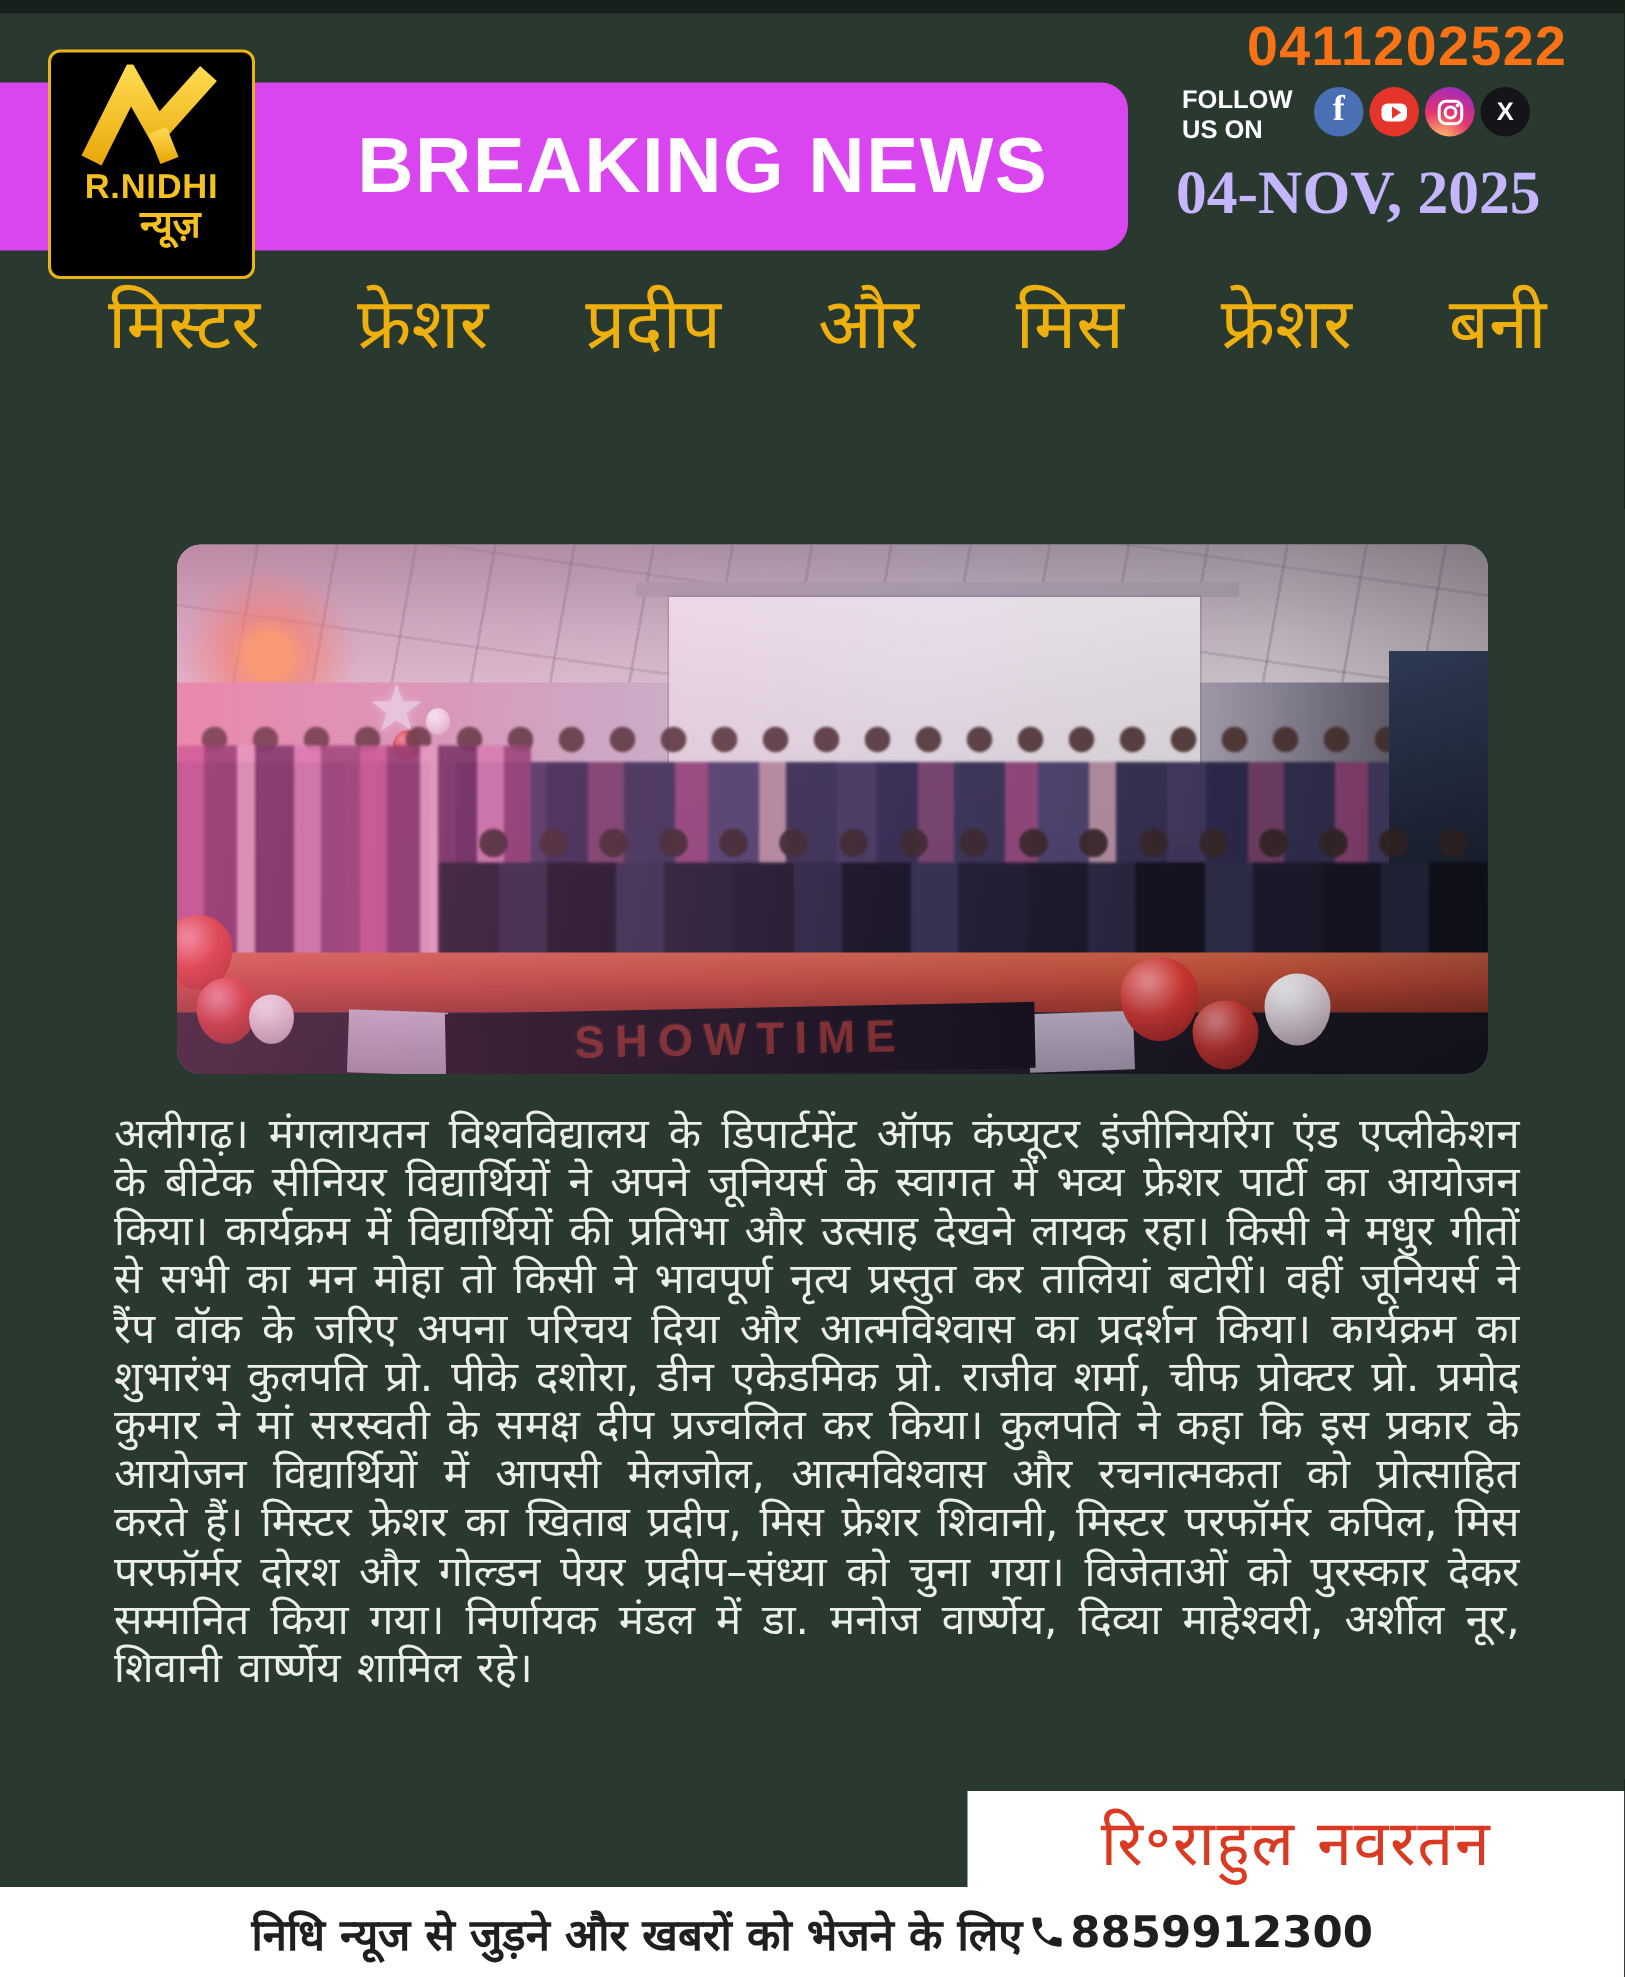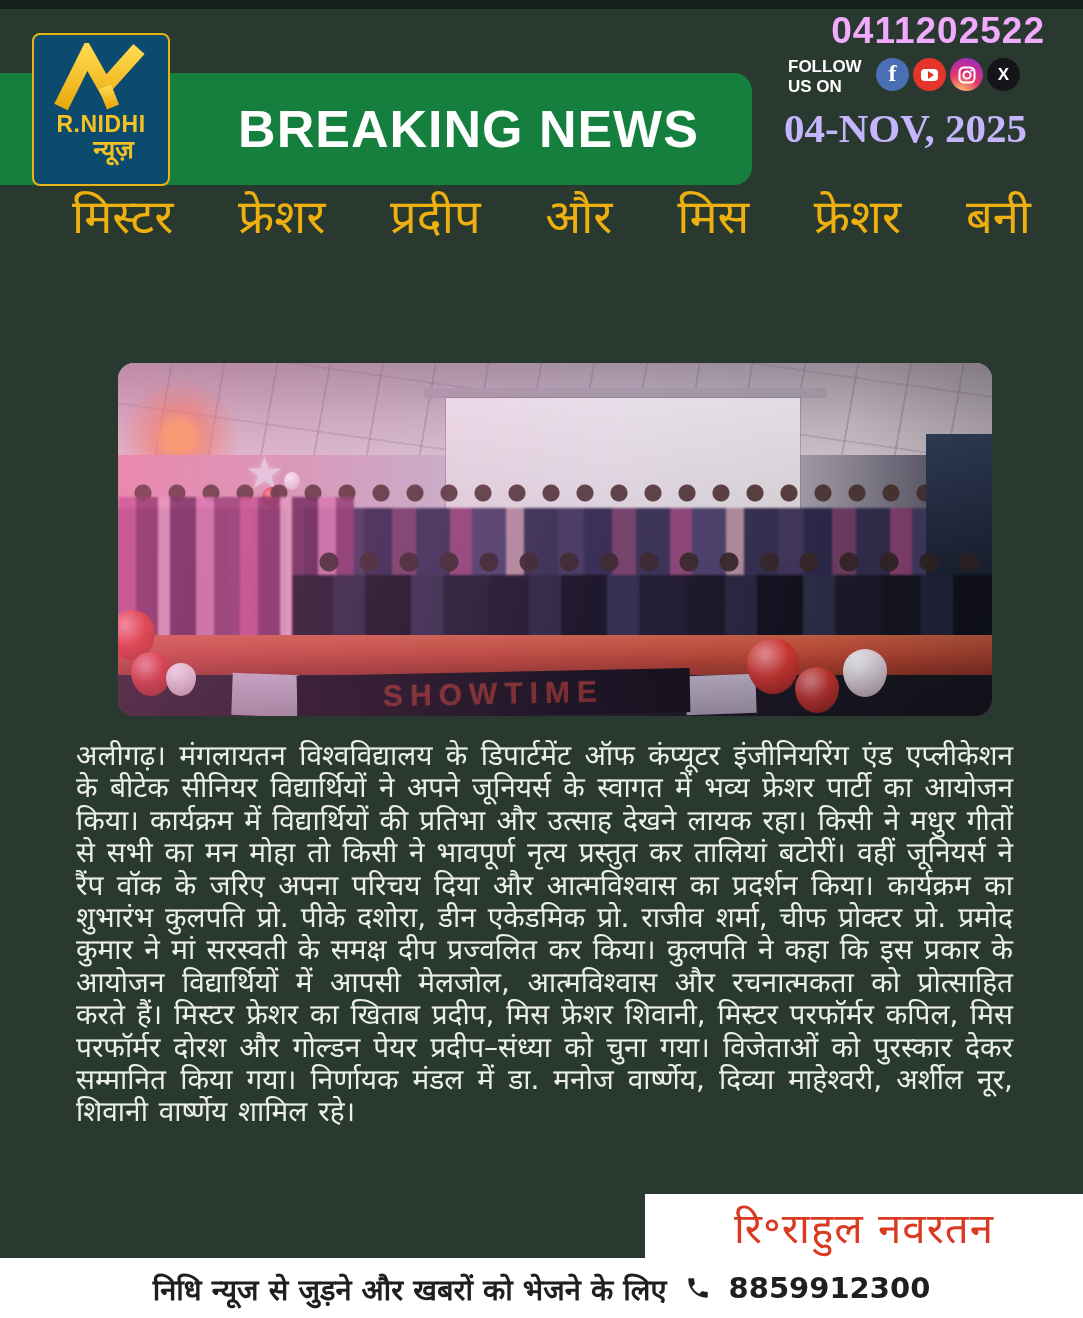--- a/index.html
+++ b/index.html
@@ -4,42 +4,42 @@
 <style>
   html,body{margin:0;padding:0;background:#10150f;}
   .page{
     position:relative;width:1083px;height:1318px;overflow:hidden;
     background:#2a3930;font-family:"DejaVu Sans",sans-serif;
   }
   .topstrip{position:absolute;left:0;top:0;width:100%;height:9px;background:#17201a;}
 
   
   .banner{
-    position:absolute;left:0;top:73px;width:752px;height:112px;
-    background:#15803d;border-radius:0 18px 18px 0;
+    position:absolute;left:0;top:55px;width:752px;height:112px;
+    background:#d946ef;border-radius:0 18px 18px 0;
     display:flex;align-items:center;justify-content:center;padding-left:185px;box-sizing:border-box;
   }
   .banner-text{
     font-family:"Liberation Sans",sans-serif;font-weight:800;font-size:52px;
     color:#ffffff;letter-spacing:1px;white-space:nowrap;
   }
   .logo-box{
     position:absolute;left:32px;top:33px;width:138px;height:153px;
-    background:#0c4a6e;border:2px solid #e8b415;border-radius:8px;box-sizing:border-box;
+    background:#000000;border:2px solid #e8b415;border-radius:8px;box-sizing:border-box;
     display:flex;flex-direction:column;align-items:center;justify-content:flex-start;z-index:3;
   }
   .logo-n{margin-top:8px;}
   .logo-name{
     font-family:"Liberation Sans",sans-serif;font-weight:800;font-size:23px;color:#f3c222;
     letter-spacing:.5px;line-height:1;margin-top:2px;
   }
   .logo-sub{font-size:25px;color:#f3c222;font-weight:700;line-height:1.15;margin-left:25px;}
   .id-number{
     position:absolute;top:10px;right:38px;
-    font-family:"Liberation Sans",sans-serif;font-weight:800;font-size:37px;color:#f0abfc;letter-spacing:1px;
+    font-family:"Liberation Sans",sans-serif;font-weight:800;font-size:37px;color:#f97316;letter-spacing:1px;
   }
   .follow{
     position:absolute;left:788px;top:57px;width:86px;
     font-family:"Liberation Sans",sans-serif;font-weight:800;font-size:17px;line-height:1.15;color:#ffffff;
   }
   .social-row{position:absolute;left:876px;top:58px;display:flex;gap:4px;}
   .sicon{width:33px;height:33px;border-radius:50%;display:flex;align-items:center;justify-content:center;}
   .fb{background:#4a6fb5;color:#fff;font-family:"Liberation Serif",serif;font-weight:700;font-size:24px;padding-bottom:2px;box-sizing:border-box;}
   .yt{background:#e5342a;}
   .yt-tv{width:17px;height:12px;background:#ffffff;border-radius:4px;display:flex;align-items:center;justify-content:center;}
@@ -143,21 +143,21 @@
   }
 
   
   .signature{
     position:absolute;left:645px;top:1194px;width:438px;height:64px;background:#ffffff;
     display:flex;align-items:center;justify-content:center;
   }
   .signature span{color:#da3a22;font-size:42px;font-weight:500;letter-spacing:1px;white-space:nowrap;}
   .footer{
     position:absolute;left:0;top:1258px;width:100%;height:60px;background:#ffffff;
-    display:flex;align-items:center;justify-content:center;gap:18px;
+    display:flex;align-items:center;justify-content:center;gap:3px;
     color:#1f1f1d;font-weight:700;font-size:29px;white-space:nowrap;
   }
   .phone-svg{width:26px;height:26px;flex:0 0 auto;}
 </style>
 </head>
 <body>
 
 <div class="page">
   <div class="topstrip"></div>
 

